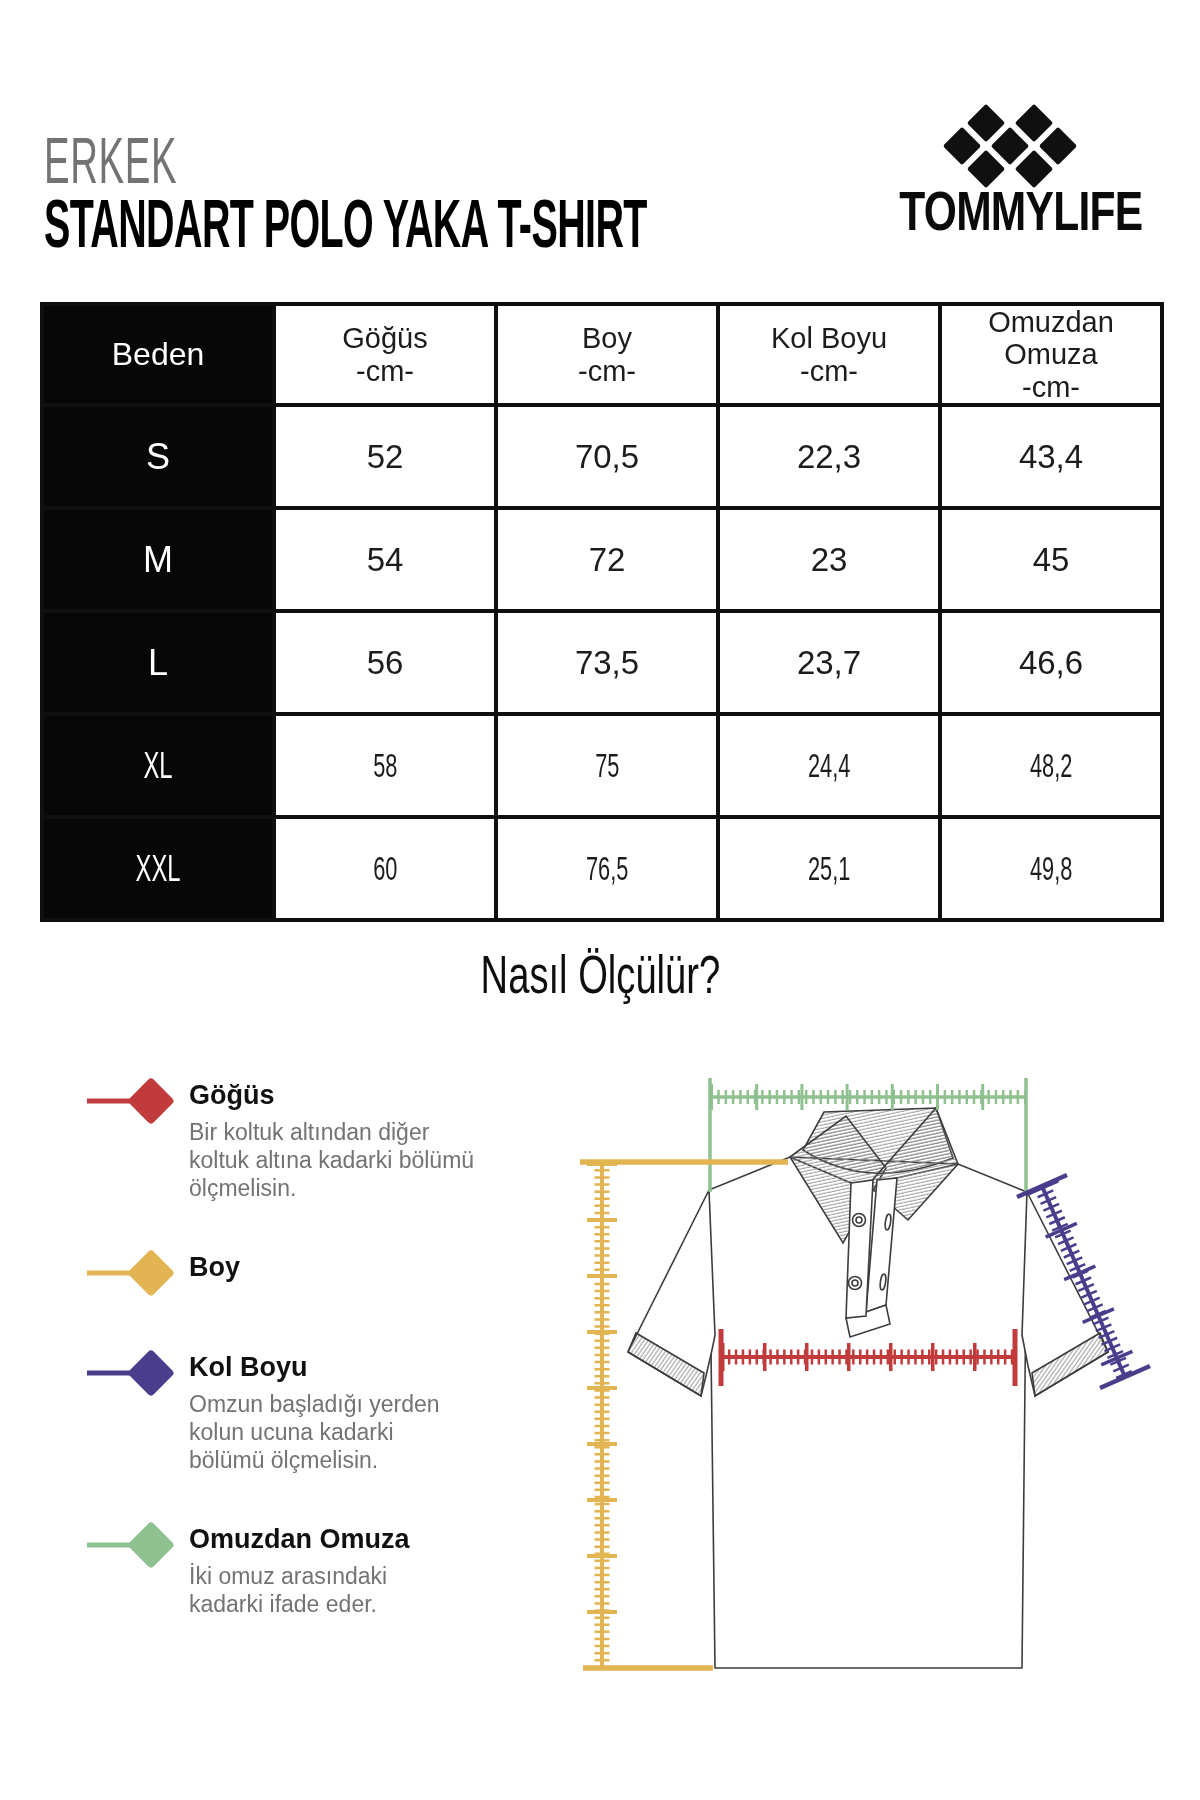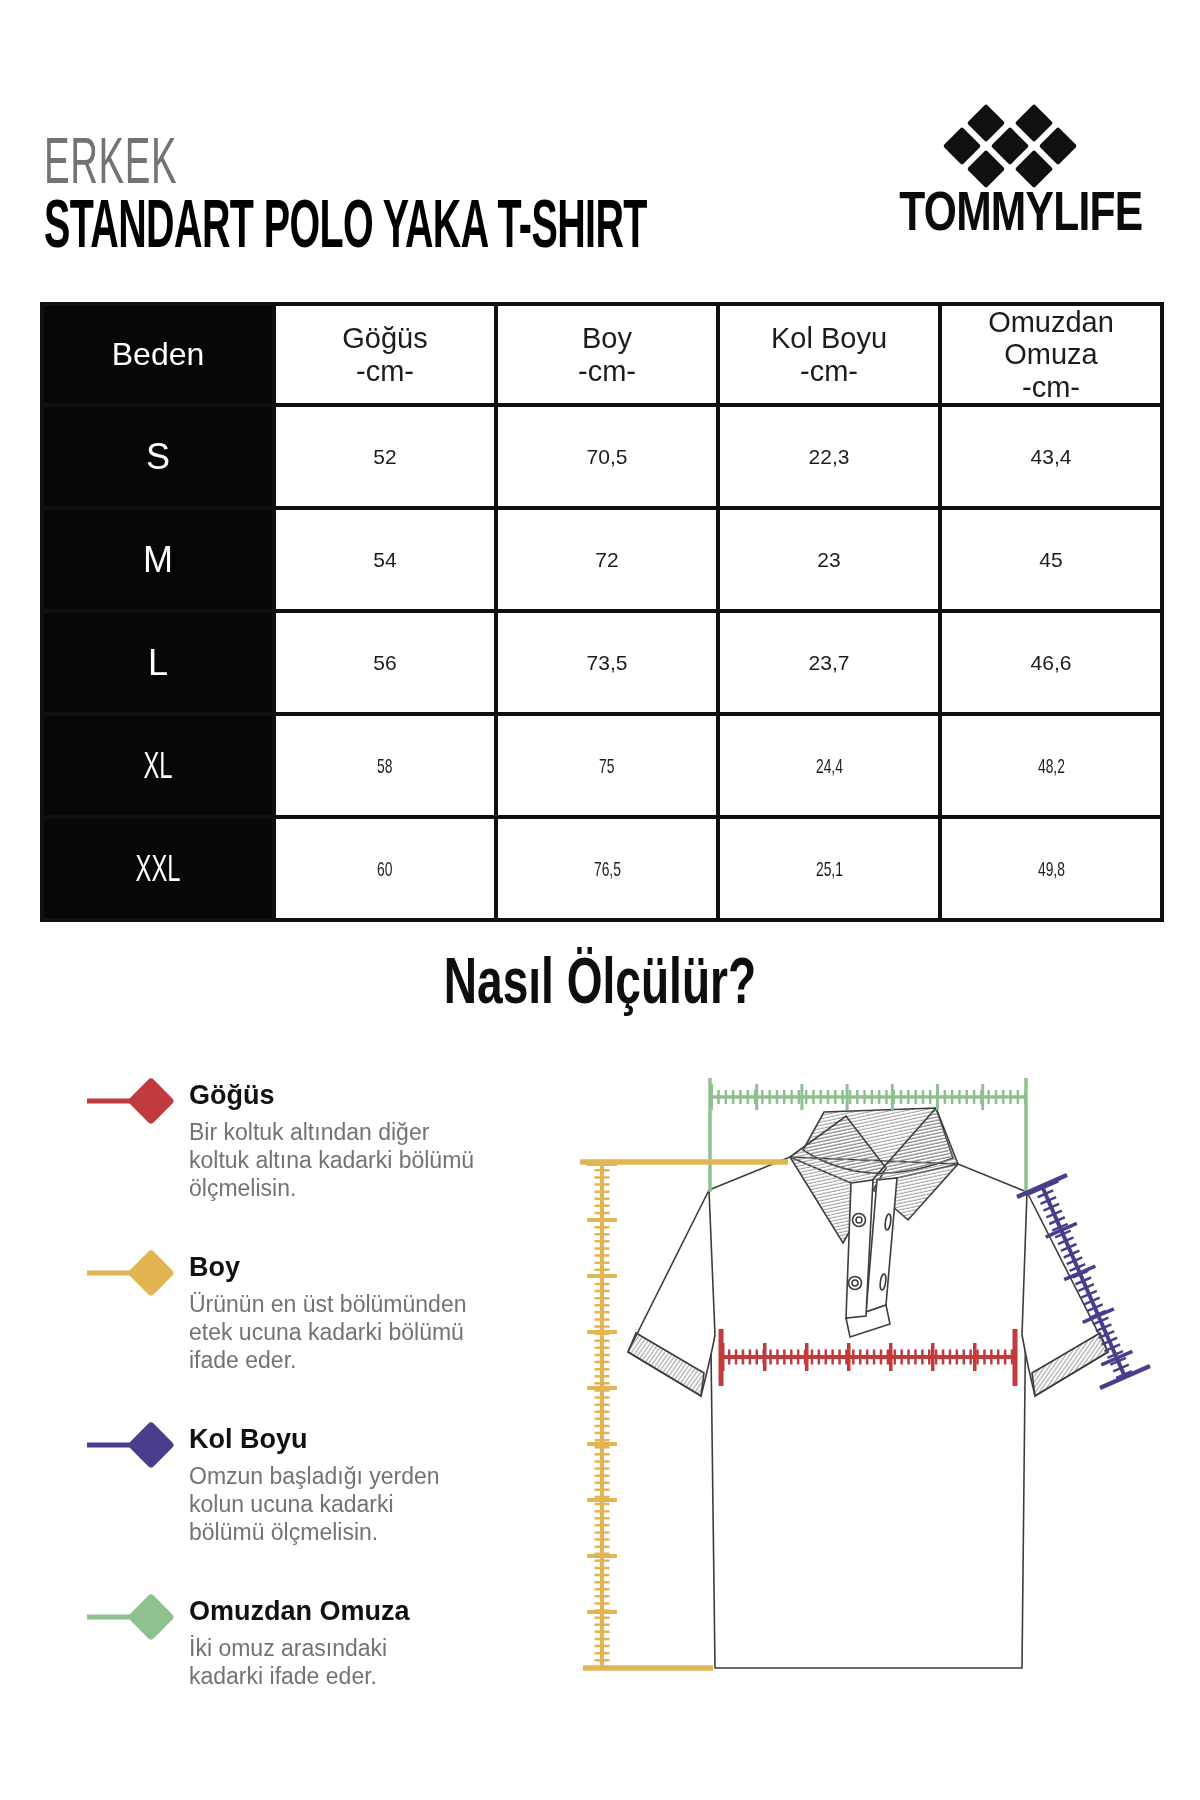--- a/index.html
+++ b/index.html
@@ -18,27 +18,27 @@
   #brand-name .sq{display:inline-block;transform:scaleX(0.76);transform-origin:center;letter-spacing:-1px;}
   #brand-logo{left:930px;top:93px;}
 
   
   #size-table{left:40px;top:302px;width:1120px;border-collapse:collapse;table-layout:fixed;padding-left:36px;}
   #size-table th,#size-table td{
     border:4px solid #101010;text-align:center;vertical-align:middle;padding:0;
   }
   #size-table thead th{height:88px;font-size:29px;line-height:1.12;font-weight:400;white-space:pre-line;color:#1c1c1c;background:#fff;}
   #size-table thead th.size-col{font-size:32px;}
-  #size-table tbody td{height:99px;font-size:21px;color:#1c1c1c;background:#fff;}
+  #size-table tbody td{height:99px;font-size:33px;color:#1c1c1c;background:#fff;}
   #size-table .size-col{background:#070707;color:#ffffff;}
   #size-table tbody th{font-size:36px;font-weight:400;}
   #size-table tr.cond td span,#size-table tr.cond th span{display:inline-block;transform:scaleX(0.66);transform-origin:center;}
 
   
-  #measure-title{left:0;top:944px;width:1200px;text-align:center;font-size:64px;font-weight:700;color:#0e0e0e;white-space:nowrap;}
+  #measure-title{left:0;top:944px;width:1200px;text-align:center;font-size:53px;font-weight:400;color:#0e0e0e;white-space:nowrap;}
   #measure-title .sq{display:inline-block;transform:scaleX(0.72);transform-origin:center;}
 
   #measure-legend{left:85px;top:1080px;width:400px;}
   .legend-item{display:flex;align-items:flex-start;margin-bottom:50px;}
   .legend-marker{flex:0 0 104px;width:104px;height:58px;margin-top:-8px;}
   .legend-text{flex:1;}
   .legend-name{font-size:27px;font-weight:700;color:#111;margin:0 0 7px 0;}
   .legend-desc{font-size:23px;line-height:28px;color:#737373;white-space:pre-line;}
 
   #shirt-diagram{left:460px;top:1040px;}
@@ -138,23 +138,20 @@
 ölçmelisin.</div>
     </div>
   </div>
     <div class="legend-item">
     <svg class="legend-marker" width="104" height="58" viewBox="0 0 104 58">
       <line x1="2" y1="29" x2="48" y2="29" stroke-width="5" stroke="#e2b452"></line>
       <rect x="49" y="12" width="34" height="34" rx="4" transform="rotate(45 66 29)" fill="#e2b452"></rect>
     </svg>
     <div class="legend-text">
       <div class="legend-name">Boy</div>
-      <div class="legend-desc">Ürünün en üst bölümünden
-etek ucuna kadarki bölümü
-ifade eder.</div>
     </div>
   </div>
     <div class="legend-item">
     <svg class="legend-marker" width="104" height="58" viewBox="0 0 104 58">
       <line x1="2" y1="29" x2="48" y2="29" stroke-width="5" stroke="#4a3d8c"></line>
       <rect x="49" y="12" width="34" height="34" rx="4" transform="rotate(45 66 29)" fill="#4a3d8c"></rect>
     </svg>
     <div class="legend-text">
       <div class="legend-name">Kol Boyu</div>
       <div class="legend-desc">Omzun başladığı yerden

